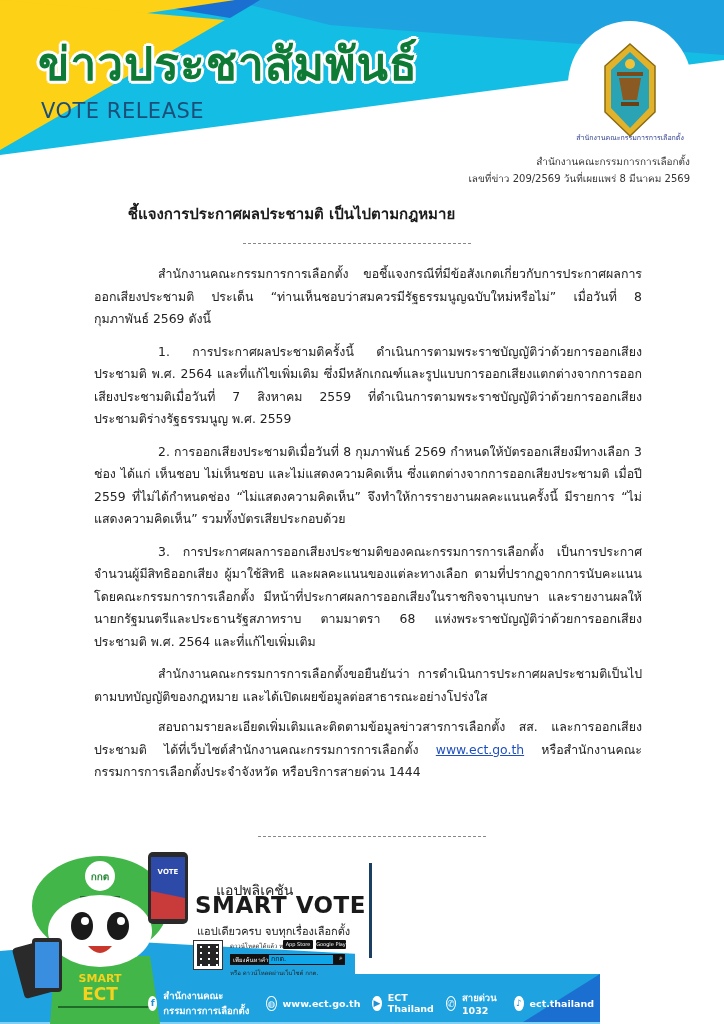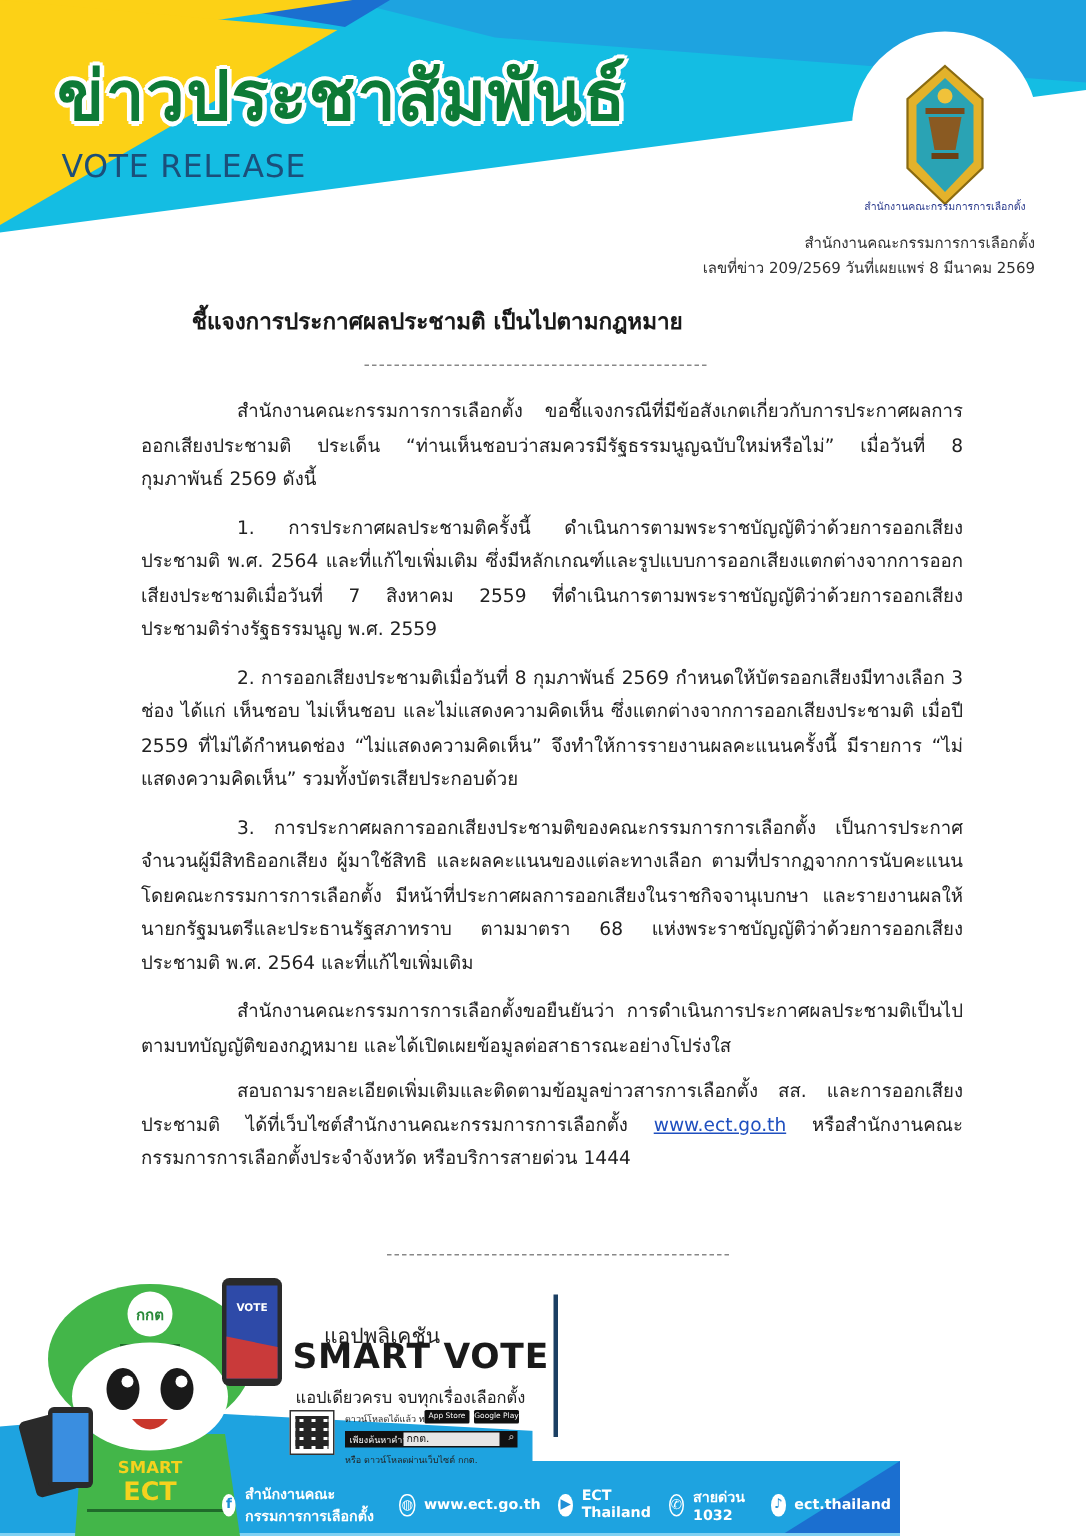--- a/index.html
+++ b/index.html
@@ -64,21 +64,21 @@
   .qr-inner { position: absolute; inset: 3px;
     background:
       linear-gradient(90deg,#000 33%,transparent 33%,transparent 66%,#000 66%) 0 0/8px 8px,
       linear-gradient(#000 33%,transparent 33%,transparent 66%,#000 66%) 0 0/6px 6px;
     opacity: 0.85;
   }
   .dl-text { position: absolute; left: 230px; top: 95px; font-size: 6px; color: #222; }
   .store-btn { position: absolute; top: 94px; height: 9px; width: 30px; background: #111; border-radius: 1px; color: #fff; font-size: 5px; line-height: 9px; text-align: center; }
   .search-box { position: absolute; left: 230px; top: 108px; width: 115px; height: 11px; background: #111; }
   .search-label { position: absolute; left: 3px; top: 1px; font-size: 6px; color: #fff; }
-  .search-field { position: absolute; left: 39px; top: 1px; width: 64px; height: 9px; background: #e5e5e5; font-size: 7px; line-height: 9px; padding-left: 2px; color: #111; }
+  .search-field { position: absolute; left: 39px; top: 1px; width: 64px; height: 9px; background: #0ea5e9; font-size: 7px; line-height: 9px; padding-left: 2px; color: #111; }
   .search-icon { position: absolute; right: 2px; top: 0px; color: #fff; font-size: 7px; }
   .web-dl { position: absolute; left: 230px; top: 122px; font-size: 6px; color: #222; }
 
   .slogan-bar { position: absolute; left: 369px; top: 17px; width: 3px; height: 95px; background: #1b3f63; }
   .slogan-1 { position: absolute; left: 388px; top: 30px; font-size: 27px; color: #1b3f63; }
   .slogan-2 { position: absolute; left: 388px; top: 68px; font-size: 27px; font-weight: bold; color: #17943f; }
 
   .footer-links { position: absolute; left: 148px; top: 148px; height: 18px; display: flex; align-items: center; gap: 6px; font-size: 9.5px; font-weight: bold; color: #fff; }
   .footer-links .fi { width: 15px; height: 15px; border-radius: 50%; background: #fff; color: #1f8fd6; font-size: 9px; line-height: 15px; text-align: center; font-weight: bold; }
   .footer-links .fi.ring { background: transparent; border: 1.5px solid #fff; color: #fff; }

